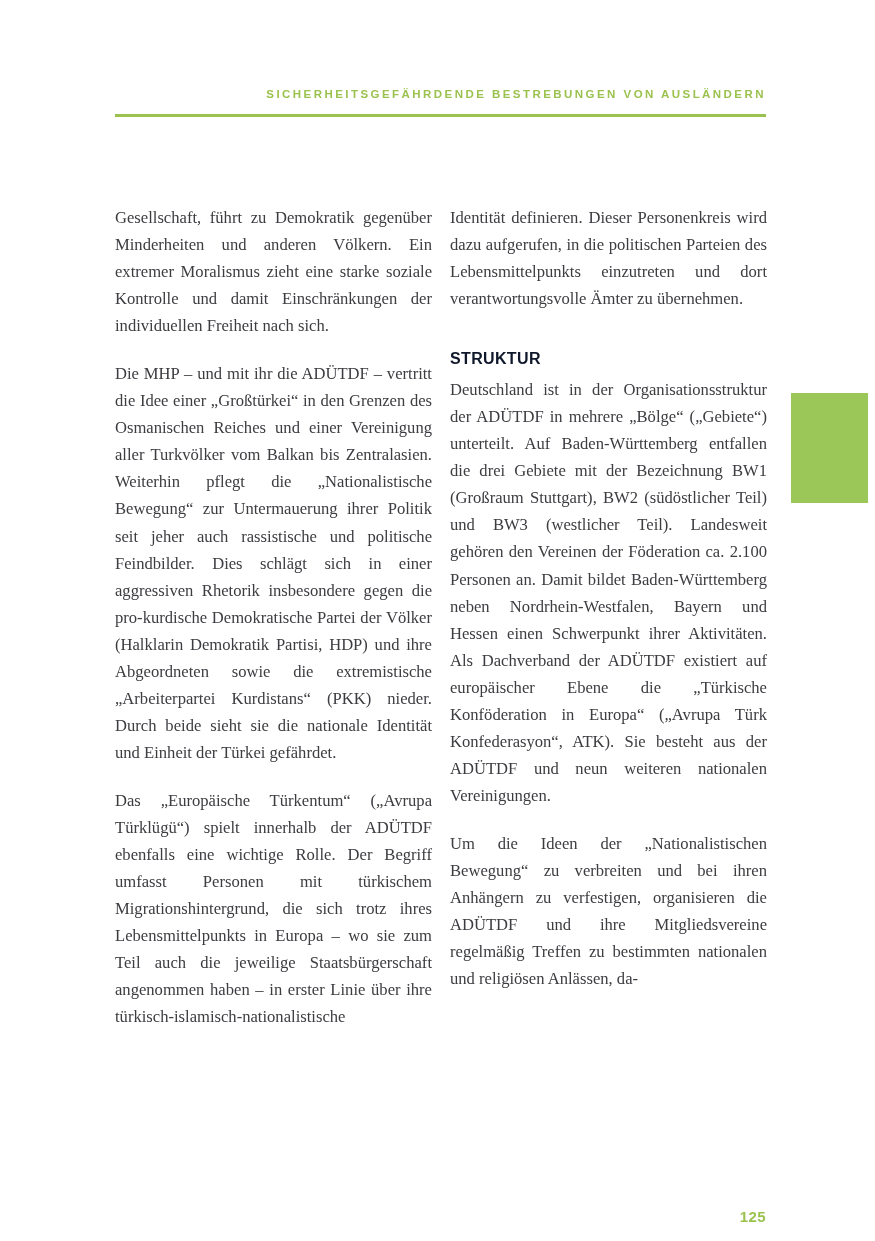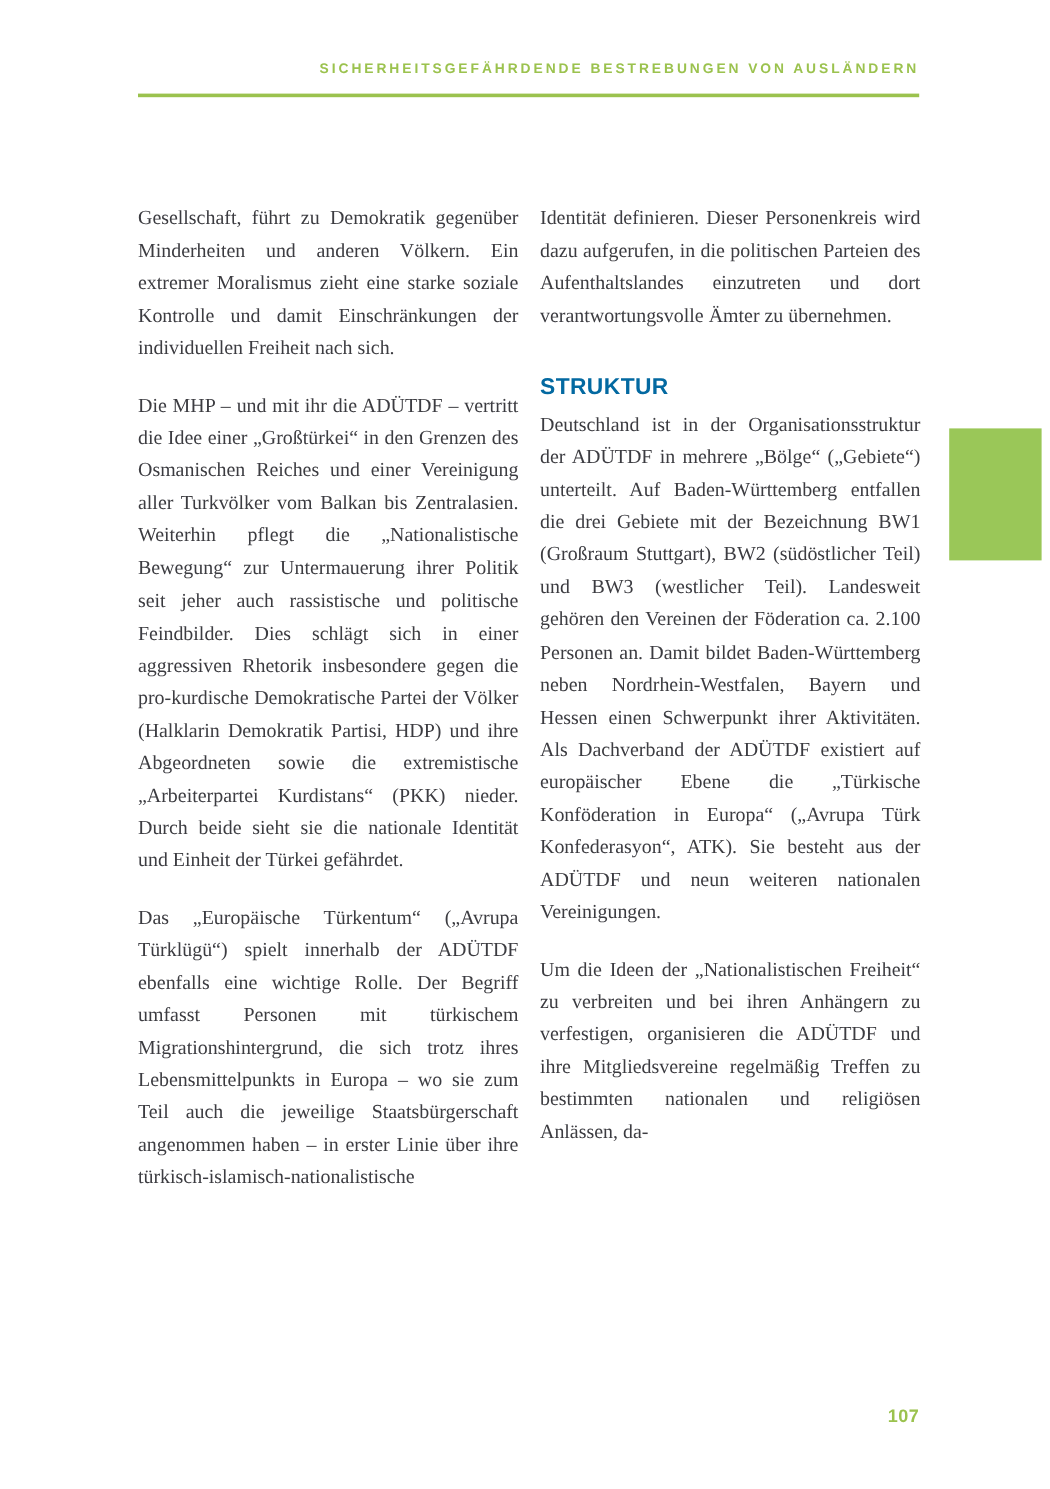--- a/index.html
+++ b/index.html
@@ -16,20 +16,21 @@
     font-family: "Liberation Serif", "DejaVu Serif", serif;
     -webkit-font-smoothing: antialiased;
   }
 
   .page {
     position: absolute;
     inset: 0;
     width: 875px;
     height: 880px;
     background: #ffffff;
+    margin-top: 36px;
   }
 
   
   .running-head {
     position: absolute;
     left: 115px;
     top: 52px;
     width: 651px;
     text-align: right;
     font-family: "Liberation Sans", "DejaVu Sans", sans-serif;
@@ -75,23 +76,23 @@
     color: #3C3C41;
     text-align: justify;
     text-justify: inter-word;
     hyphens: manual;
   }
   .para:last-child { margin-bottom: 0; }
 
   .section-head {
     font-family: "Liberation Sans", "DejaVu Sans", sans-serif;
     font-weight: bold;
-    font-size: 19px;
+    font-size: 16px;
     letter-spacing: 0.35px;
-    color: #0369a1;
+    color: #0f172a;
     margin: 0 0 8px 0;
     line-height: 18px;
     text-align: left;
   }
   .section-head.spaced-before { margin-top: 38px; }
 
   
   .folio {
     position: absolute;
     left: 666px;
@@ -116,23 +117,23 @@
 
   <div class="thumb-tab"></div>
 
   <div class="col col-left">
     <p class="para">Gesellschaft, führt zu Demokratik gegenüber Minderheiten und anderen Völkern. Ein extremer Moralismus zieht eine starke soziale Kontrolle und damit Einschränkungen der individuellen Freiheit nach sich.</p>
     <p class="para">Die MHP – und mit ihr die ADÜTDF – vertritt die Idee einer „Großtürkei“ in den Grenzen des Osmanischen Reiches und einer Vereinigung aller Turkvölker vom Balkan bis Zentralasien. Weiterhin pflegt die „Nationalistische Bewegung“ zur Untermauerung ihrer Politik seit jeher auch rassistische und politische Feindbilder. Dies schlägt sich in einer aggressiven Rhetorik insbesondere gegen die pro-kurdische Demokratische Partei der Völker (Halklarin Demokratik Partisi, HDP) und ihre Abgeordneten sowie die extremistische „Arbeiterpartei Kurdistans“ (PKK) nieder. Durch beide sieht sie die nationale Identität und Einheit der Türkei gefährdet.</p>
     <p class="para">Das „Europäische Türkentum“ („Avrupa Türklügü“) spielt innerhalb der ADÜTDF ebenfalls eine wichtige Rolle. Der Begriff umfasst Personen mit türkischem Migrationshintergrund, die sich trotz ihres Lebensmittelpunkts in Europa – wo sie zum Teil auch die jeweilige Staatsbürgerschaft angenommen haben – in erster Linie über ihre türkisch-islamisch-nationalistische</p>
   </div>
 
   <div class="col col-right">
-    <p class="para">Identität definieren. Dieser Personenkreis wird dazu aufgerufen, in die politischen Parteien des Aufenthaltslandes einzutreten und dort verantwortungsvolle Ämter zu übernehmen.</p>
+    <p class="para">Identität definieren. Dieser Personenkreis wird dazu aufgerufen, in die politischen Parteien des Lebensmittelpunkts einzutreten und dort verantwortungsvolle Ämter zu übernehmen.</p>
 
     <h2 class="section-head spaced-before">STRUKTUR</h2>
     <p class="para">Deutschland ist in der Organisationsstruktur der ADÜTDF in mehrere „Bölge“ („Gebiete“) unterteilt. Auf Baden-Württemberg entfallen die drei Gebiete mit der Bezeichnung BW1 (Großraum Stuttgart), BW2 (südöstlicher Teil) und BW3 (westlicher Teil). Landesweit gehören den Vereinen der Föderation ca. 2.100 Personen an. Damit bildet Baden-Württemberg neben Nordrhein-Westfalen, Bayern und Hessen einen Schwerpunkt ihrer Aktivitäten. Als Dachverband der ADÜTDF existiert auf europäischer Ebene die „Türkische Konföderation in Europa“ („Avrupa Türk Konfederasyon“, ATK). Sie besteht aus der ADÜTDF und neun weiteren nationalen Vereinigungen.</p>
 
-    <p class="para">Um die Ideen der „Nationalistischen Freiheit“ zu verbreiten und bei ihren Anhängern zu verfestigen, organisieren die ADÜTDF und ihre Mitgliedsvereine regelmäßig Treffen zu bestimmten nationalen und religiösen Anlässen, da-</p>
+    <p class="para">Um die Ideen der „Nationalistischen Bewegung“ zu verbreiten und bei ihren Anhängern zu verfestigen, organisieren die ADÜTDF und ihre Mitgliedsvereine regelmäßig Treffen zu bestimmten nationalen und religiösen Anlässen, da-</p>
   </div>
 
-  <div class="folio">107</div>
+  <div class="folio">125</div>
 
 </div>
 
 </body></html>

